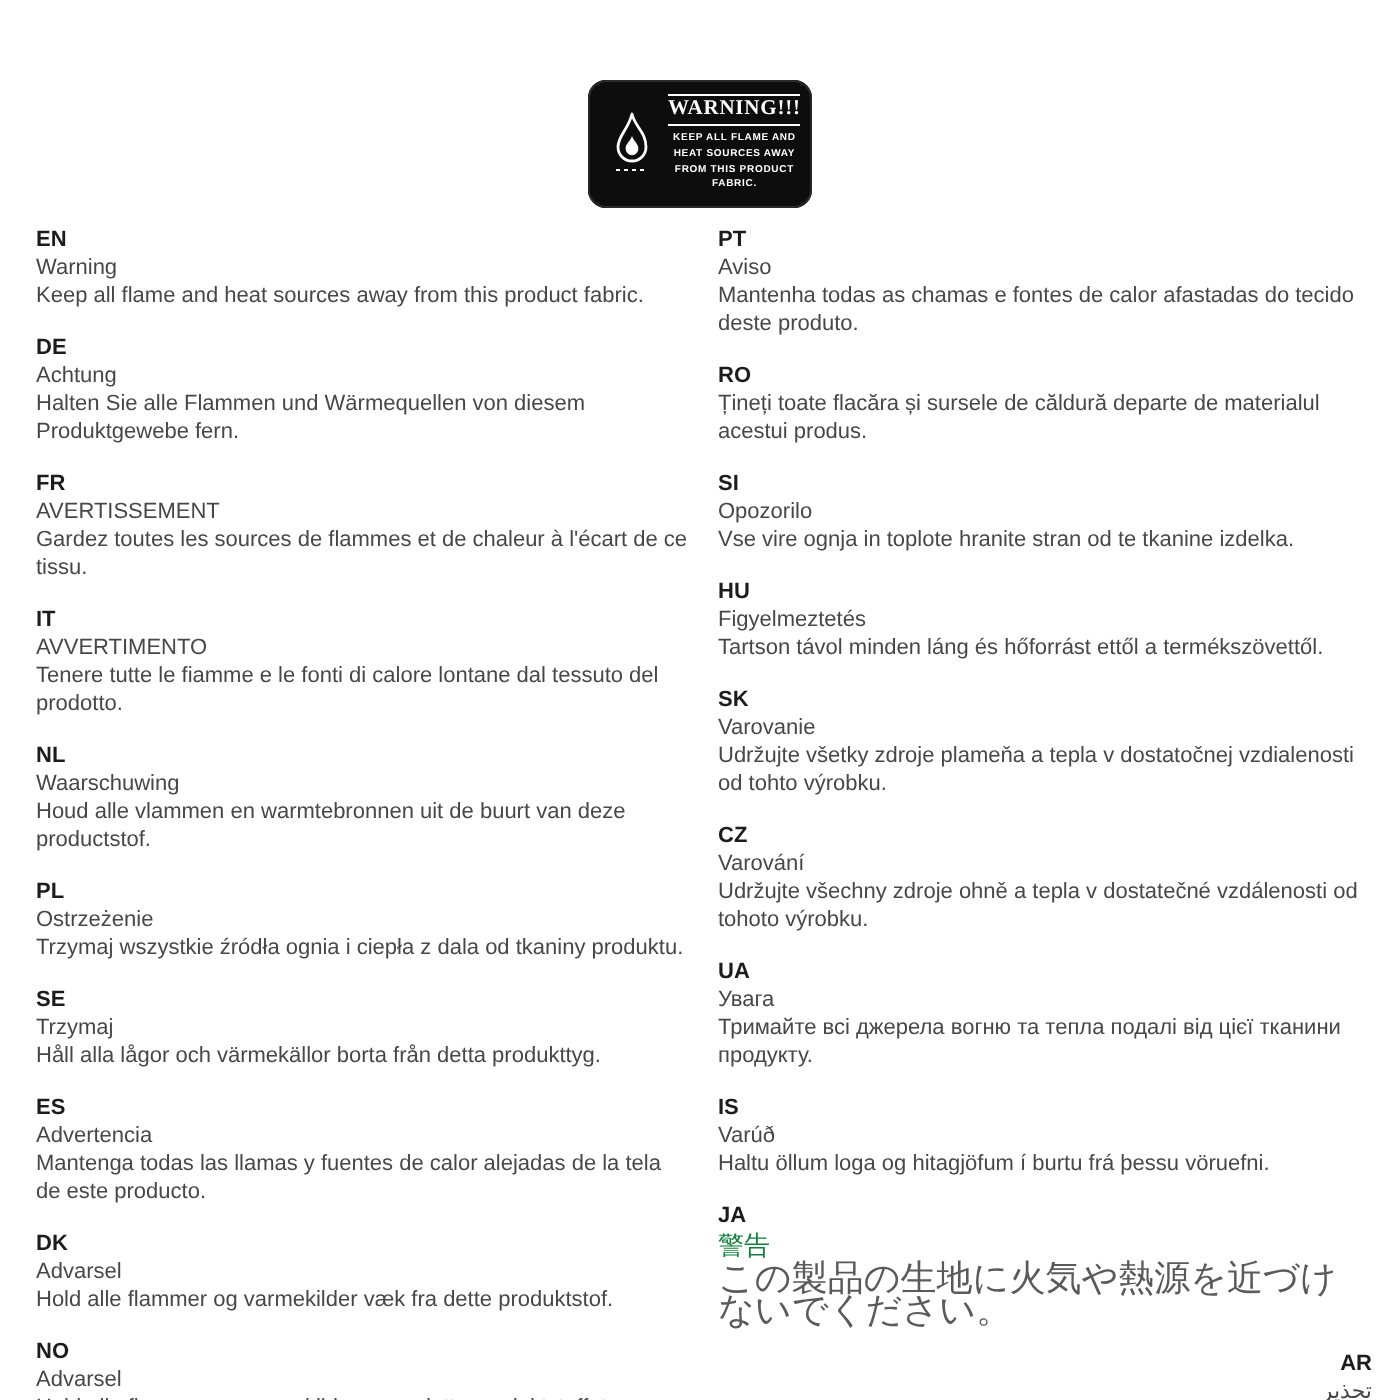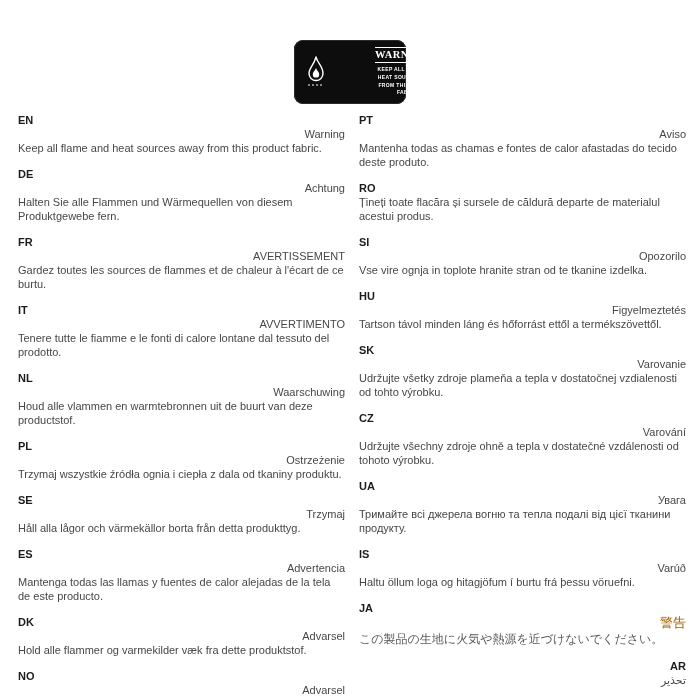--- a/index.html
+++ b/index.html
@@ -16,21 +16,21 @@
   .badge{
     position:absolute;top:40px;left:50%;transform:translateX(-50%);
     width:112px;height:64px;
     background:#0d0d0d;
     border-radius:9px;
     display:flex;align-items:center;
     padding:5px 7px;box-sizing:border-box;
     box-shadow:0 0 0 1px #2a2a2a inset;
   }
   .flame{width:30px;flex:0 0 30px;display:flex;align-items:center;justify-content:center;}
-  .badge-text{flex:1;text-align:center;color:#ffffff;padding-left:3px;margin-left:41px;}
+  .badge-text{flex:1;text-align:center;color:#ffffff;padding-left:3px;}
   .badge-title{
     font-family:"Liberation Serif","DejaVu Serif",serif;
     font-weight:bold;font-size:10.5px;letter-spacing:.4px;
     border-top:1px solid #ffffff;border-bottom:1px solid #ffffff;
     padding:1px 0 2px 0;margin-bottom:3px;
   }
   .badge-subtitle{
     font-size:5px;line-height:1.55;letter-spacing:.35px;
     font-weight:bold;
   }
@@ -38,25 +38,25 @@
   
   .cols{
     position:absolute;top:113px;left:18px;right:14px;
     display:flex;gap:14px;
   }
   .col{flex:1;min-width:0;}
   .entry{margin-bottom:12px;}
   .code{
     font-weight:bold;color:#1c1c1c;font-size:11px;line-height:14px;
   }
-  .title{font-size:11px;line-height:14px;color:#474747;text-align:right;}
+  .title{font-size:11px;line-height:14px;color:#474747;}
   .text{font-size:11px;line-height:14px;color:#474747;}
 
-  .entry.ja .title{font-size:13px;line-height:16px;color:#a16207;}
-  .entry.ja .text{font-size:12px;line-height:16px;color:#5a5a5a;}
+  .entry.ja .title{font-size:13px;line-height:16px;color:#15803d;}
+  .entry.ja .text{font-size:18px;line-height:16px;color:#5a5a5a;}
   .entry.rtl{text-align:right;direction:rtl;}
   .entry.rtl .code{direction:ltr;}
 </style>
 </head>
 <body>
 
 <div class="page">
 
   <div class="badge">
     <div class="flame">
@@ -81,21 +81,21 @@
         <div class="text">Keep all flame and heat sources away from this product fabric.</div>
       </div>
       <div class="entry">
         <div class="code">DE</div>
         <div class="title">Achtung</div>
         <div class="text">Halten Sie alle Flammen und Wärmequellen von diesem Produktgewebe fern.</div>
       </div>
       <div class="entry">
         <div class="code">FR</div>
         <div class="title">AVERTISSEMENT</div>
-        <div class="text">Gardez toutes les sources de flammes et de chaleur à l'écart de ce burtu.</div>
+        <div class="text">Gardez toutes les sources de flammes et de chaleur à l'écart de ce tissu.</div>
       </div>
       <div class="entry">
         <div class="code">IT</div>
         <div class="title">AVVERTIMENTO</div>
         <div class="text">Tenere tutte le fiamme e le fonti di calore lontane dal tessuto del prodotto.</div>
       </div>
       <div class="entry">
         <div class="code">NL</div>
         <div class="title">Waarschuwing</div>
         <div class="text">Houd alle vlammen en warmtebronnen uit de buurt van deze productstof.</div>

